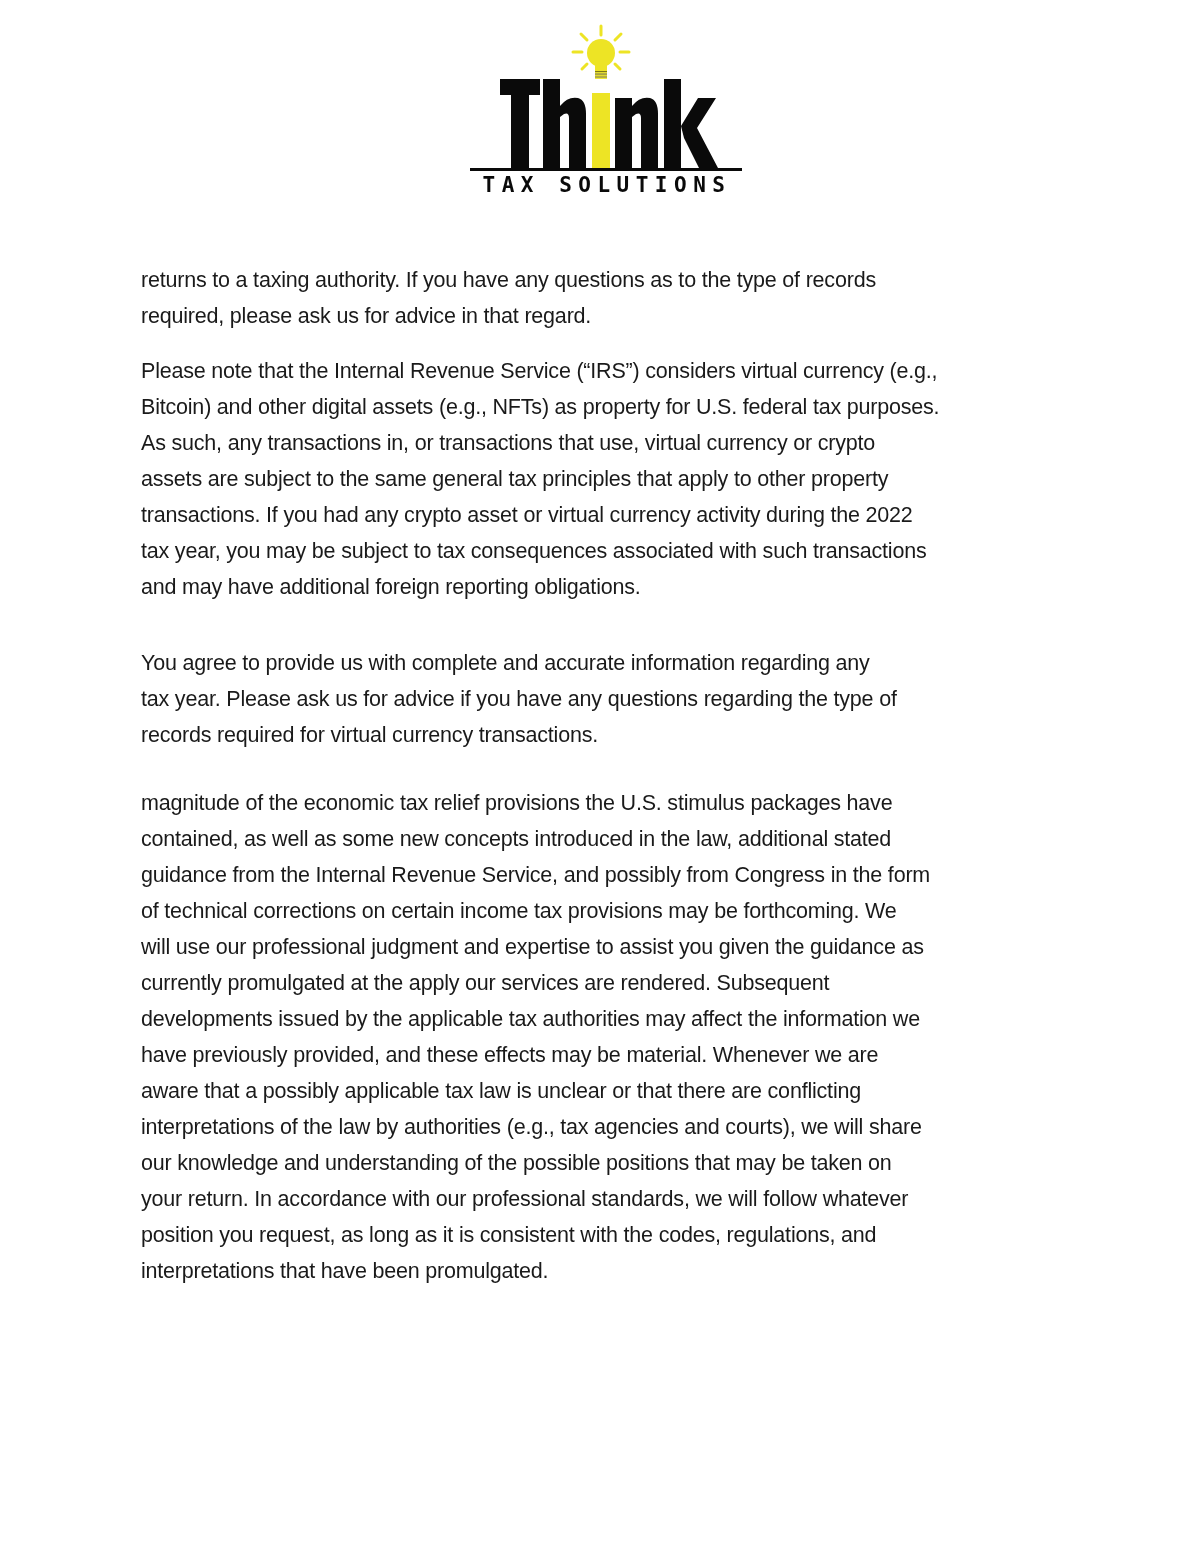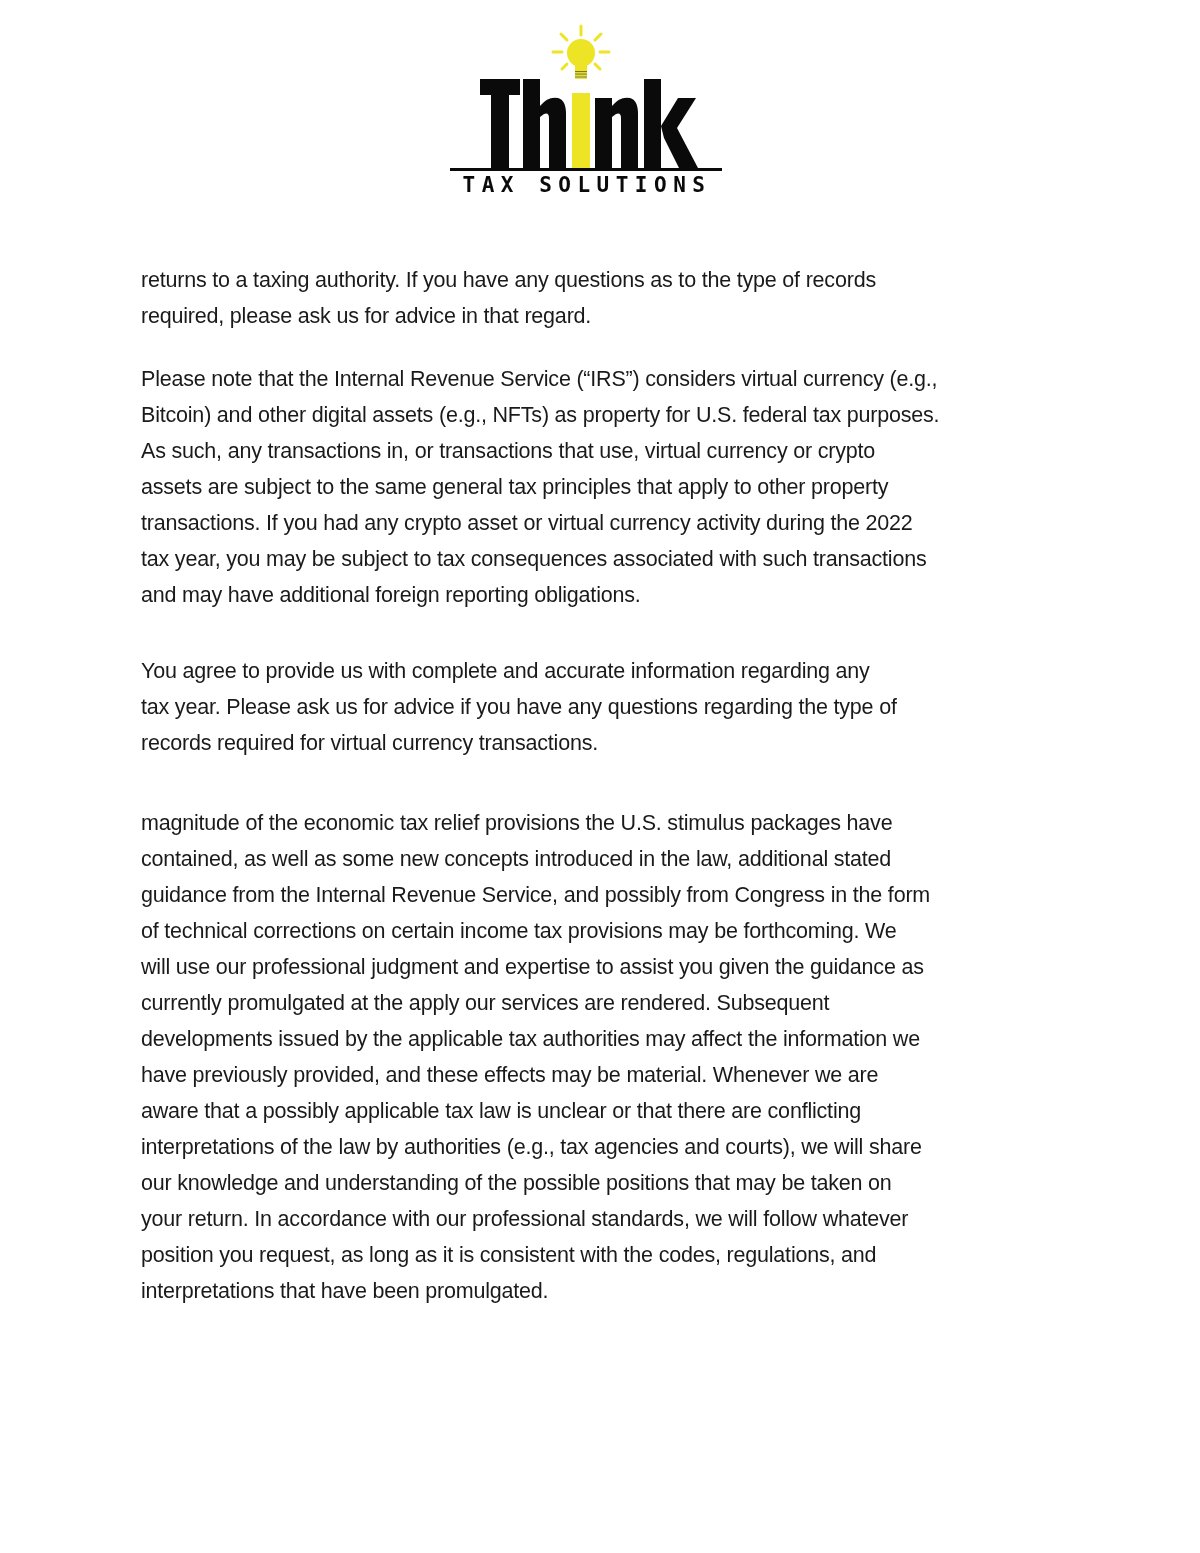--- a/index.html
+++ b/index.html
@@ -10,43 +10,43 @@
     body {
       width: 1200px;
       height: 1553px;
       position: relative;
       overflow: hidden;
       font-family: "Liberation Sans", "DejaVu Sans", sans-serif;
       color: #1a1a1a;
     }
     .logo {
       position: absolute;
-      left: 448px;
+      left: 468px;
       top: 22px;
       width: 276px;
       height: 176px;
     }
     .logo svg { display: block; }
     .page-body {
       position: absolute;
       left: 141px;
       top: 262px;
       width: 930px;
     }
     .para {
       margin: 0;
       font-size: 21.5px;
       line-height: 36px;
       letter-spacing: -0.2px;
       white-space: nowrap;
     }
     .para .line { display: block; }
-    .p1 { margin-bottom: 27px; }
+    .p1 { margin-bottom: 19px; }
     .p2 { margin-bottom: 40px; }
-    .p3 { margin-bottom: 44px; }
+    .p3 { margin-bottom: 32px; }
   </style>
 </head>
 <body>
 
 <div class="logo">
   <svg width="276" height="176" viewBox="0 0 276 176">
 
     <g stroke="#ede425" stroke-width="3" stroke-linecap="round">
       <line x1="133" y1="4" x2="133" y2="13"></line>
       <line x1="113" y1="12" x2="119" y2="18"></line>

